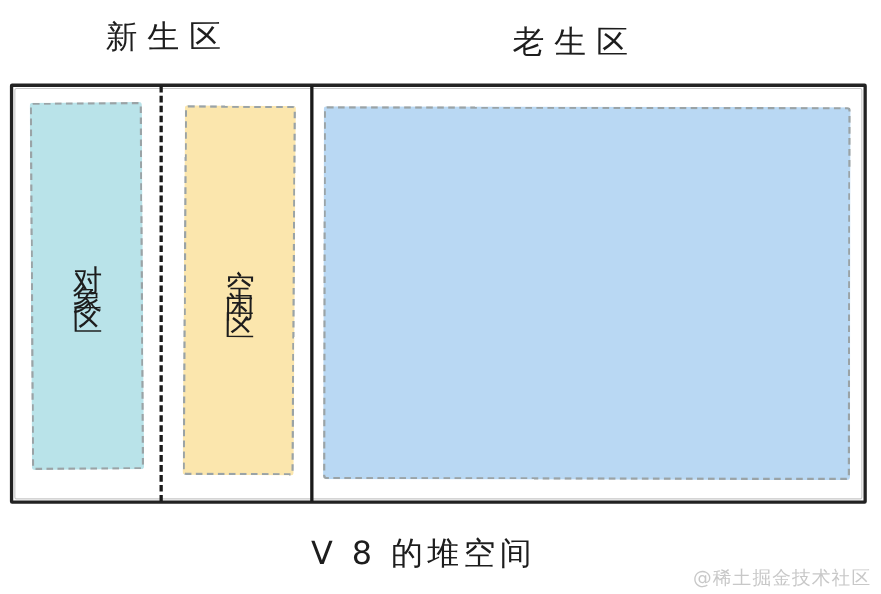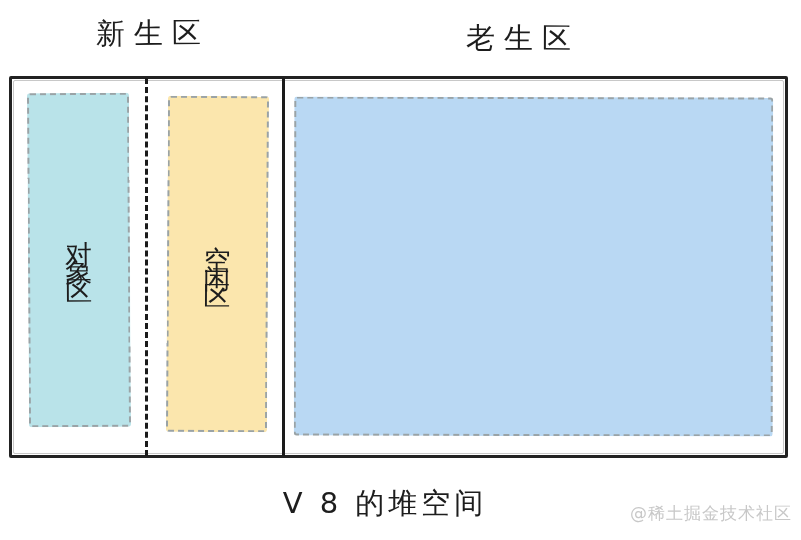--- a/index.html
+++ b/index.html
@@ -112,21 +112,21 @@
     top:484px; left:240px; width:290px;
     text-align:center;
     font-size:29px;
     font-weight:500;
     letter-spacing:4px;
     color:var(--text);
     white-space:nowrap;
   }
   .watermark{
     position:absolute;
-    top:502px; right:9px;
+    top:514px; right:9px;
     font-size:17px;
     letter-spacing:1px;
     color:var(--watermark);
     white-space:nowrap;
   }
 </style>
 </head>
 <body>
 
 <div class="stage">

